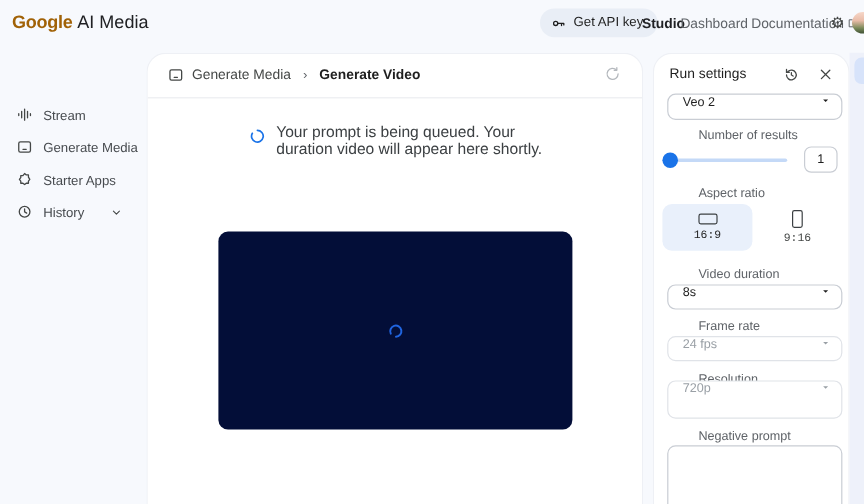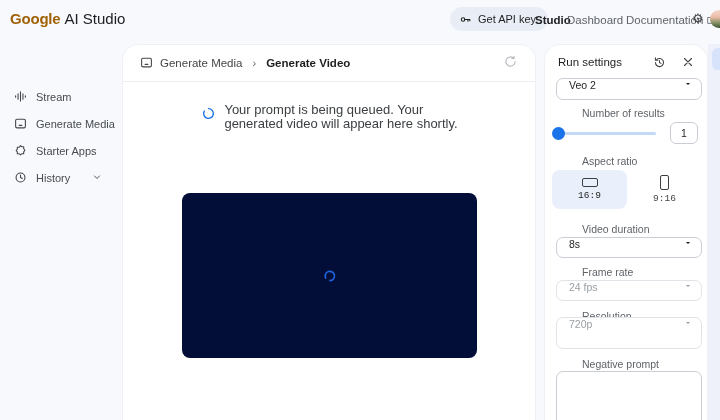--- a/index.html
+++ b/index.html
@@ -74,21 +74,21 @@
 
   
   .scroll-strip { position:absolute; left:708px; top:44px; width:12px; height:376px; background:#eef1fa; }
   .scroll-thumb { position:absolute; left:712px; top:48px; width:8px; height:22px; border-radius:6px 0 0 6px; background:#d7e3fa; }
 </style>
 </head>
 <body>
 
 <div class="header">
   <div class="logo">
-    <span class="brand">Google</span><span class="product">AI Studio</span>
+    <span class="brand">Google</span><span class="product">AI Media</span>
   </div>
 
   <button class="api-key-btn">
     <span style="display:flex">
       <svg width="13" height="13" viewBox="0 0 24 24" fill="none" stroke="#1f1f1f" stroke-width="2" stroke-linecap="round">
           <circle cx="7.5" cy="12" r="3.2"></circle>
           <path d="M10.7 12h9.3M16.5 12v3.2M20 12v2.4"></path>
         </svg>
     </span>
     <span>Get API key</span>
@@ -157,21 +157,21 @@
   <div class="main-divider"></div>
 
   <div class="status-row">
     <span class="spinner" style="margin-top:4px;display:flex">
       <svg width="13" height="13" viewBox="0 0 24 24" fill="none" stroke="#1a73e8" stroke-width="2.6" stroke-linecap="round">
           <path d="M12 3a9 9 0 1 1-7.8 4.5"></path>
         </svg>
     </span>
     <span class="status-text">
       <span>Your prompt is being queued. Your</span><br>
-      <span>generated video will appear here shortly.</span>
+      <span>duration video will appear here shortly.</span>
     </span>
   </div>
 
   <div class="video-ph">
     <svg width="14" height="14" viewBox="0 0 24 24" fill="none" stroke="#2065e0" stroke-width="2.8" stroke-linecap="round">
         <path d="M4.5 15.5A8 8 0 1 1 12 20"></path>
       </svg>
   </div>
 </section>
 

